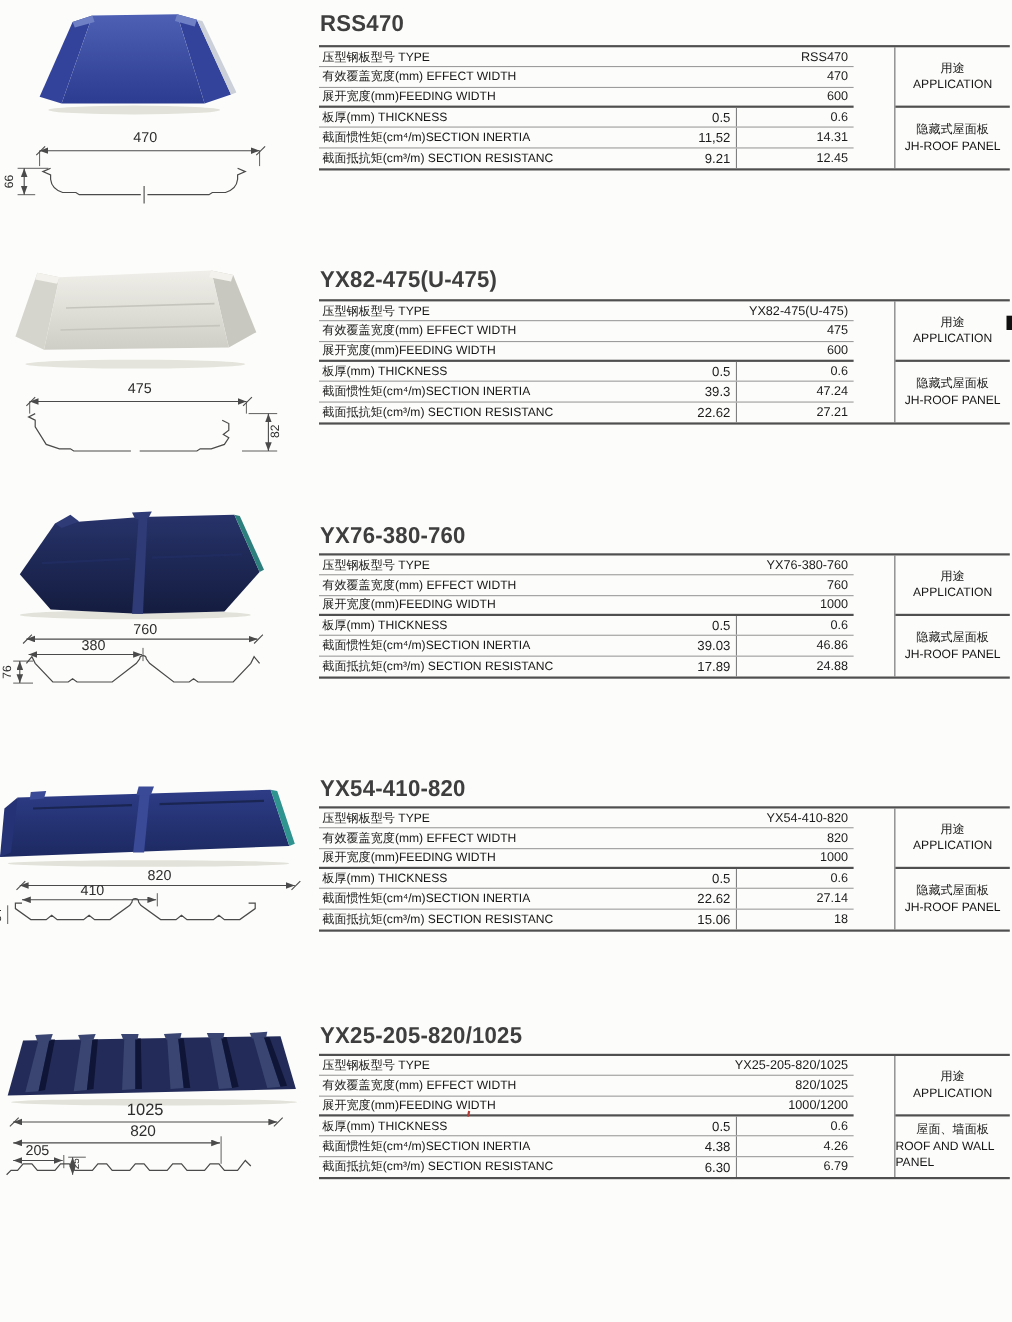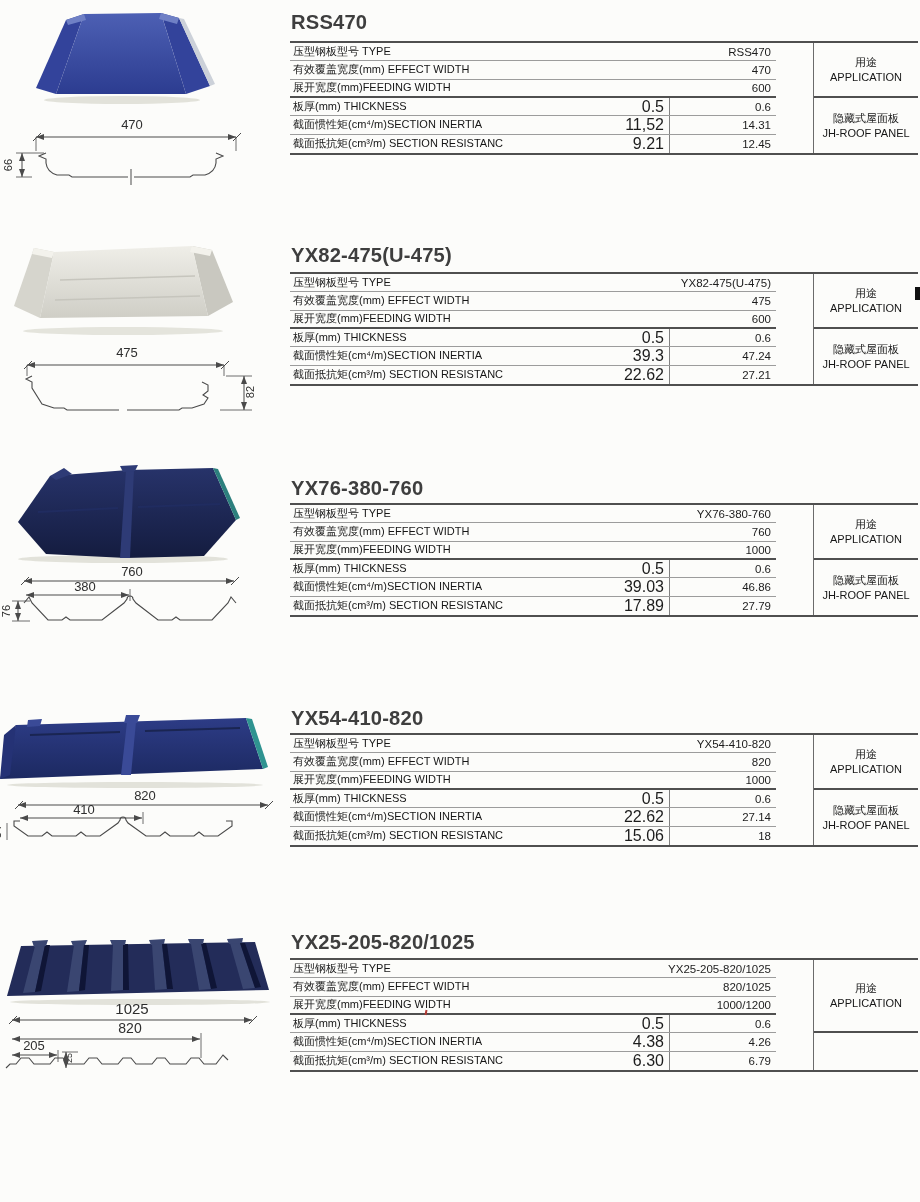--- a/index.html
+++ b/index.html
@@ -12,21 +12,21 @@
   .tbl{position:absolute;left:290px;width:628px;height:110px;display:flex;
        border-top:2px solid #4f4f4f;border-bottom:2px solid #4f4f4f;box-sizing:content-box;gap:37px;}
   .tleft{width:486px;display:flex;flex-direction:column;}
   .trow{height:18.33px;box-sizing:border-box;border-bottom:1px solid #9c9c9c;
         display:flex;align-items:center;font-size:11px;}
   .trow.r3{border-bottom:2px solid #4f4f4f;}
   .trow.r6{border-bottom:none;}
   .lbl{flex:1;padding-left:3px;white-space:nowrap;color:#161616;}
   .val{margin-left:auto;padding-right:5px;font-size:11.5px;}
   .v1{width:100px;height:100%;box-sizing:border-box;border-right:1px solid #808080;
-      display:flex;align-items:center;justify-content:flex-end;padding-right:5px;font-size:16px;}
+      display:flex;align-items:center;justify-content:flex-end;padding-right:5px;font-size:12px;}
   .v2{width:106px;height:100%;box-sizing:border-box;display:flex;align-items:center;
       justify-content:flex-end;padding-right:5px;font-size:11.5px;}
   .tapp{flex:1;border-left:1px solid #6b6b6b;display:flex;flex-direction:column;}
   .appcell{height:73px;box-sizing:border-box;display:flex;flex-direction:column;
            align-items:center;justify-content:center;font-size:11px;line-height:1.35;color:#161616;}
   .appcell.c1{border-bottom:2px solid #4f4f4f;}
   .photo,.drawing{position:absolute;}
   .dimtext{font-family:"Liberation Sans",sans-serif;font-size:13px;fill:#2e2e2e;}
   .dimsmall{font-family:"Liberation Sans",sans-serif;font-size:11px;fill:#2e2e2e;}
   .edge-mark{position:absolute;left:915px;top:287px;width:5px;height:13px;background:#101010;}
@@ -252,21 +252,21 @@
           <span class="v2">0.6</span>
           </div>
         <div class="trow">
           <span class="lbl">截面惯性矩(cm⁴/m)SECTION INERTIA</span>
           <span class="v1">39.03</span>
           <span class="v2">46.86</span>
           </div>
         <div class="trow r6">
           <span class="lbl">截面抵抗矩(cm³/m) SECTION RESISTANC</span>
           <span class="v1">17.89</span>
-          <span class="v2">27.79</span>
+          <span class="v2">24.88</span>
           </div>
       </div>
       <div class="tapp">
         <div class="appcell c1">
           <span>用途</span>
           <span>APPLICATION</span>
           </div>
         <div class="appcell">
           <span>隐藏式屋面板</span>
           <span>JH-ROOF PANEL</span>
@@ -427,19 +427,23 @@
           <span class="lbl">截面抵抗矩(cm³/m) SECTION RESISTANC</span>
           <span class="v1">6.30</span>
           <span class="v2">6.79</span>
           </div>
       </div>
       <div class="tapp">
         <div class="appcell c1">
           <span>用途</span>
           <span>APPLICATION</span>
           </div>
+        <div class="appcell">
+          <span>屋面、墙面板</span>
+          <span>ROOF AND WALL PANEL</span>
+          </div>
       </div>
     </div>
   </div>
 
   <div class="edge-mark"></div>
   <div class="red-speck"></div>
 </div>
 
 </body></html>

